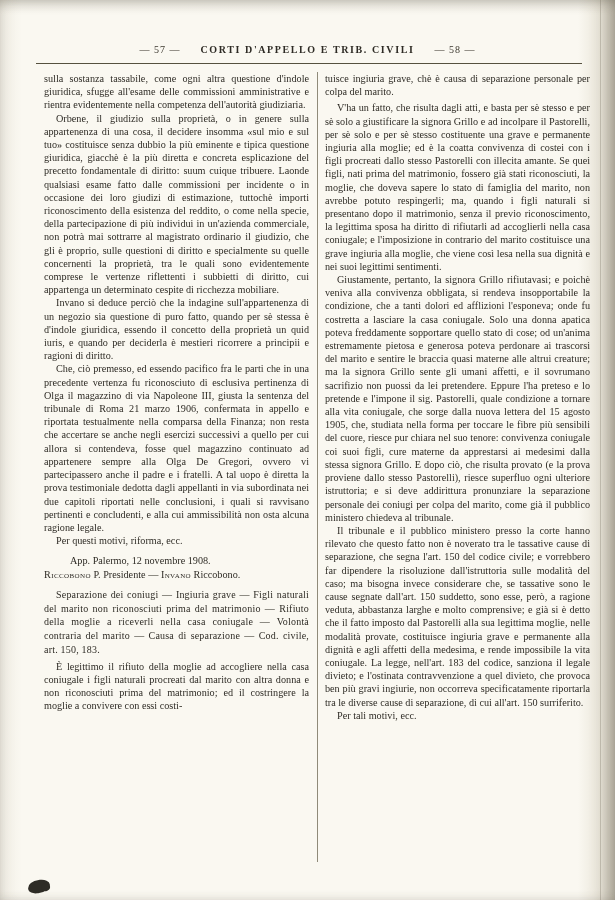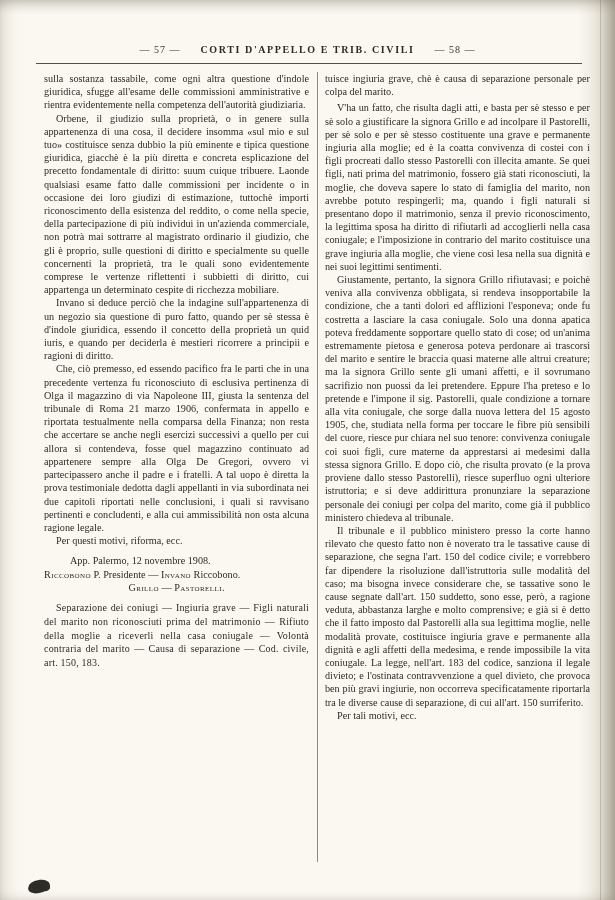--- a/index.html
+++ b/index.html
@@ -79,22 +79,22 @@
   <div class="rule"></div>
   <div class="columns">
     <div class="col" id="col-left">
         <p class="blk noindent"><span class="run-n">sulla sostanza tassabile, come ogni altra questione d'indole giuridica, sfugge all'esame delle commissioni amministrative e rientra evidentemente nella competenza dell'autorità giudiziaria.</span></p>
         <p class="blk"><span class="run-n">Orbene, il giudizio sulla proprietà, o in genere sulla appartenenza di una cosa, il decidere insomma «</span><span class="run-i">sul mio e sul tuo</span><span class="run-n">» costituisce senza dubbio la più eminente e tipica questione giuridica, giacchè è la più diretta e concreta esplicazione del precetto fondamentale di diritto: </span><span class="run-i">suum cuique tribuere</span><span class="run-n">. Laonde qualsiasi esame fatto dalle commissioni per incidente o in occasione dei loro giudizi di estimazione, tuttochè importi riconoscimento della esistenza del reddito, o come nella specie, della partecipazione di più individui in un'azienda commerciale, non potrà mai sottrarre al magistrato ordinario il giudizio, che gli è proprio, sulle questioni di diritto e specialmente su quelle concernenti la proprietà, tra le quali sono evidentemente comprese le vertenze riflettenti i subbietti di diritto, cui appartenga un determinato cespite di ricchezza mobiliare.</span></p>
         <p class="blk"><span class="run-n">Invano si deduce perciò che la indagine sull'appartenenza di un negozio sia questione di puro fatto, quando per sè stessa è d'indole giuridica, essendo il concetto della proprietà un </span><span class="run-i">quid iuris</span><span class="run-n">, e quando per deciderla è mestieri ricorrere a principii e ragioni di diritto.</span></p>
         <p class="blk"><span class="run-n">Che, ciò premesso, ed essendo pacifico fra le parti che in una precedente vertenza fu riconosciuto di esclusiva pertinenza di Olga il magazzino di </span><span class="run-i">via Napoleone III</span><span class="run-n">, giusta la sentenza del tribunale di Roma 21 marzo 1906, confermata in appello e riportata testualmente nella comparsa della Finanza; non resta che accertare se anche negli esercizi successivi a quello per cui allora si contendeva, fosse quel magazzino continuato ad appartenere sempre alla Olga De Gregori, ovvero vi partecipassero anche il padre e i fratelli. A tal uopo è diretta la prova testimoniale dedotta dagli appellanti in via subordinata nei due capitoli riportati nelle conclusioni, i quali si ravvisano pertinenti e concludenti, e alla cui ammissibilità non osta alcuna ragione legale.</span></p>
         <p class="blk"><span class="run-n">Per questi motivi, riforma, ecc.</span></p>
         <p class="blk cite gap"><span class="run-n">App. </span><span class="run-b">Palermo</span><span class="run-n">, 12 novembre 1908.</span></p>
         <p class="blk noindent"><span class="run-sc">Riccobono</span><span class="run-i"> P. Presidente</span><span class="run-n"> — </span><span class="run-sc">Invano</span><span class="run-i"> Riccobono</span><span class="run-n">.</span></p>
-        <p class="blk center"><span class="run-sc">Grillo</span><span class="run-n"> — </span><span class="run-sc">Pastorelli</span><span class="run-n">.</span></p>
         <p class="blk heading gap"><span class="run-b">Separazione dei coniugi — Ingiuria grave — Figli naturali del marito non riconosciuti prima del matrimonio — Rifiuto della moglie a riceverli nella casa coniugale — Volontà contraria del marito — Causa di separazione — Cod. civile, art. 150, 183.</span></p>
+        <p class="blk gap-sm"><span class="run-i">È legittimo il rifiuto della moglie ad accogliere nella casa coniugale i figli naturali procreati dal marito con altra donna e non riconosciuti prima del matrimonio; ed il costringere la moglie a convivere con essi costi-</span></p>
       </div>
     <div class="divider"></div>
     <div class="col" id="col-right">
         <p class="blk noindent"><span class="run-i">tuisce ingiuria grave, chè è causa di separazione personale per colpa del marito.</span></p>
         <p class="blk gap-sm"><span class="run-n">V'ha un fatto, che risulta dagli atti, e basta per sè stesso e per sè solo a giustificare la signora Grillo e ad incolpare il Pastorelli, per sè solo e per sè stesso costituente una grave e permanente ingiuria alla moglie; ed è la coatta convivenza di costei con i figli procreati dallo stesso Pastorelli con illecita amante. Se quei figli, nati prima del matrimonio, fossero già stati riconosciuti, la moglie, che doveva sapere lo stato di famiglia del marito, non avrebbe potuto respingerli; ma, quando i figli naturali si presentano dopo il matrimonio, senza il previo riconoscimento, la legittima sposa ha diritto di rifiutarli ad accoglierli nella casa coniugale; e l'imposizione in contrario del marito costituisce una grave ingiuria alla moglie, che viene così lesa nella sua dignità e nei suoi legittimi sentimenti.</span></p>
         <p class="blk"><span class="run-n">Giustamente, pertanto, la signora Grillo rifiutavasi; e poichè veniva alla convivenza obbligata, si rendeva insopportabile la condizione, che a tanti dolori ed afflizioni l'esponeva; onde fu costretta a lasciare la casa coniugale. Solo una donna apatica poteva freddamente sopportare quello stato di cose; od un'anima estremamente pietosa e generosa poteva perdonare ai trascorsi del marito e sentire le braccia quasi materne alle altrui creature; ma la signora Grillo sente gli umani affetti, e il sovrumano sacrifizio non puossi da lei pretendere. Eppure l'ha preteso e lo pretende e l'impone il sig. Pastorelli, quale condizione a tornare alla vita coniugale, che sorge dalla nuova lettera del 15 agosto 1905, che, studiata nella forma per toccare le fibre più sensibili del cuore, riesce pur chiara nel suo tenore: convivenza coniugale coi suoi figli, cure materne da apprestarsi ai medesimi dalla stessa signora Grillo. E dopo ciò, che risulta provato (e la prova proviene dallo stesso Pastorelli), riesce superfluo ogni ulteriore istruttoria; e si deve addirittura pronunziare la separazione personale dei coniugi per colpa del marito, come già il pubblico ministero chiedeva al tribunale.</span></p>
         <p class="blk"><span class="run-n">Il tribunale e il pubblico ministero presso la corte hanno rilevato che questo fatto non è noverato tra le tassative cause di separazione, che segna l'art. 150 del codice civile; e vorrebbero far dipendere la risoluzione dall'istruttoria sulle modalità del caso; ma bisogna invece considerare che, se tassative sono le cause segnate dall'art. 150 suddetto, sono esse, però, a ragione veduta, abbastanza larghe e molto comprensive; e già si è detto che il fatto imposto dal Pastorelli alla sua legittima moglie, nelle modalità provate, costituisce ingiuria grave e permanente alla dignità e agli affetti della medesima, e rende impossibile la vita coniugale. La legge, nell'art. 183 del codice, sanziona il legale divieto; e l'ostinata contravvenzione a quel divieto, che provoca ben più gravi ingiurie, non occorreva specificatamente riportarla tra le diverse cause di separazione, di cui all'art. 150 surriferito.</span></p>
         <p class="blk"><span class="run-n">Per tali motivi, ecc.</span></p>
       </div>
   </div>

